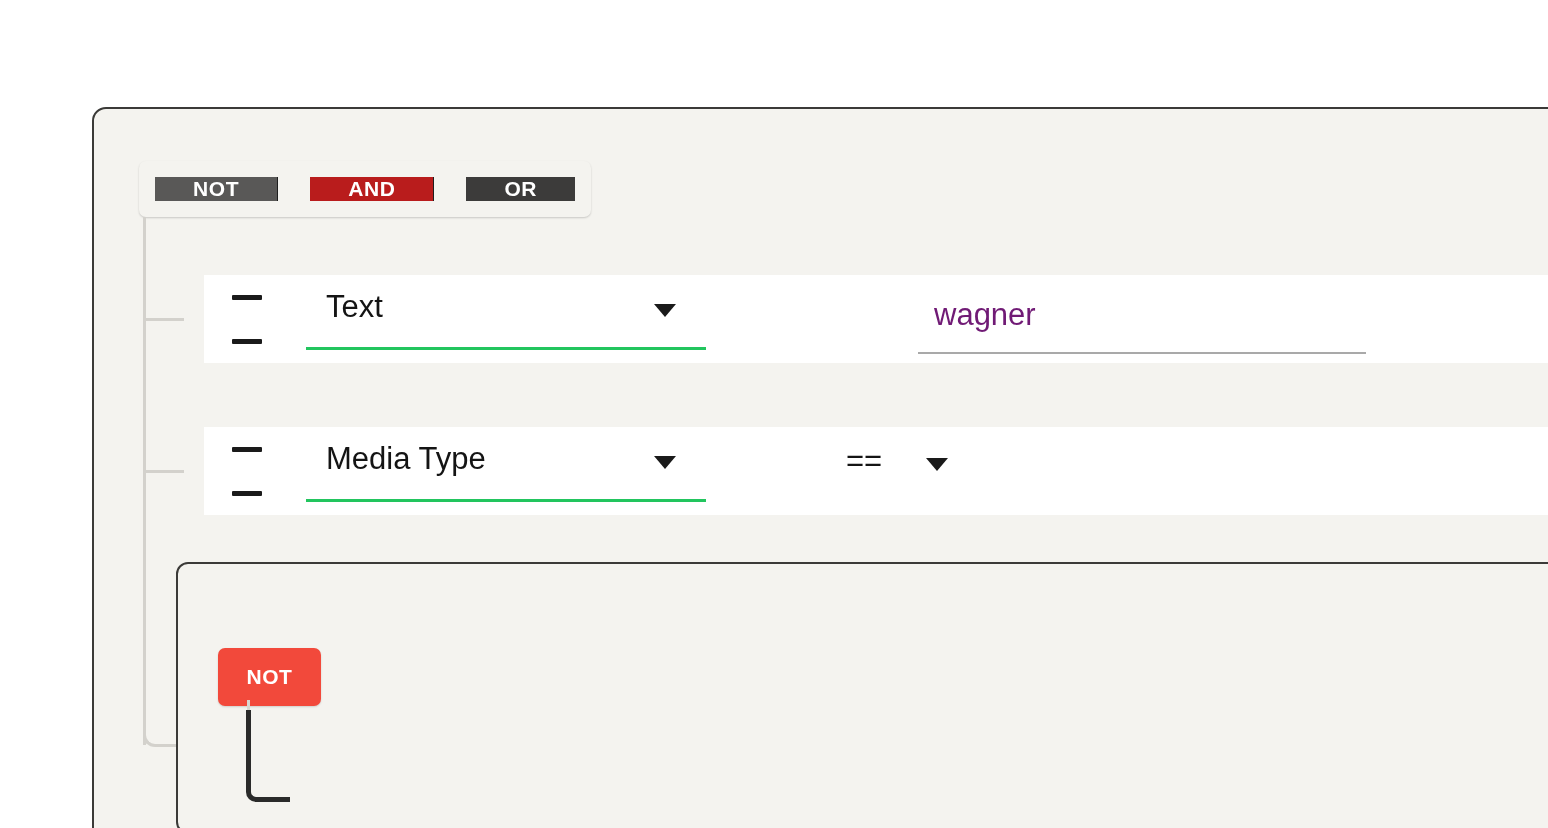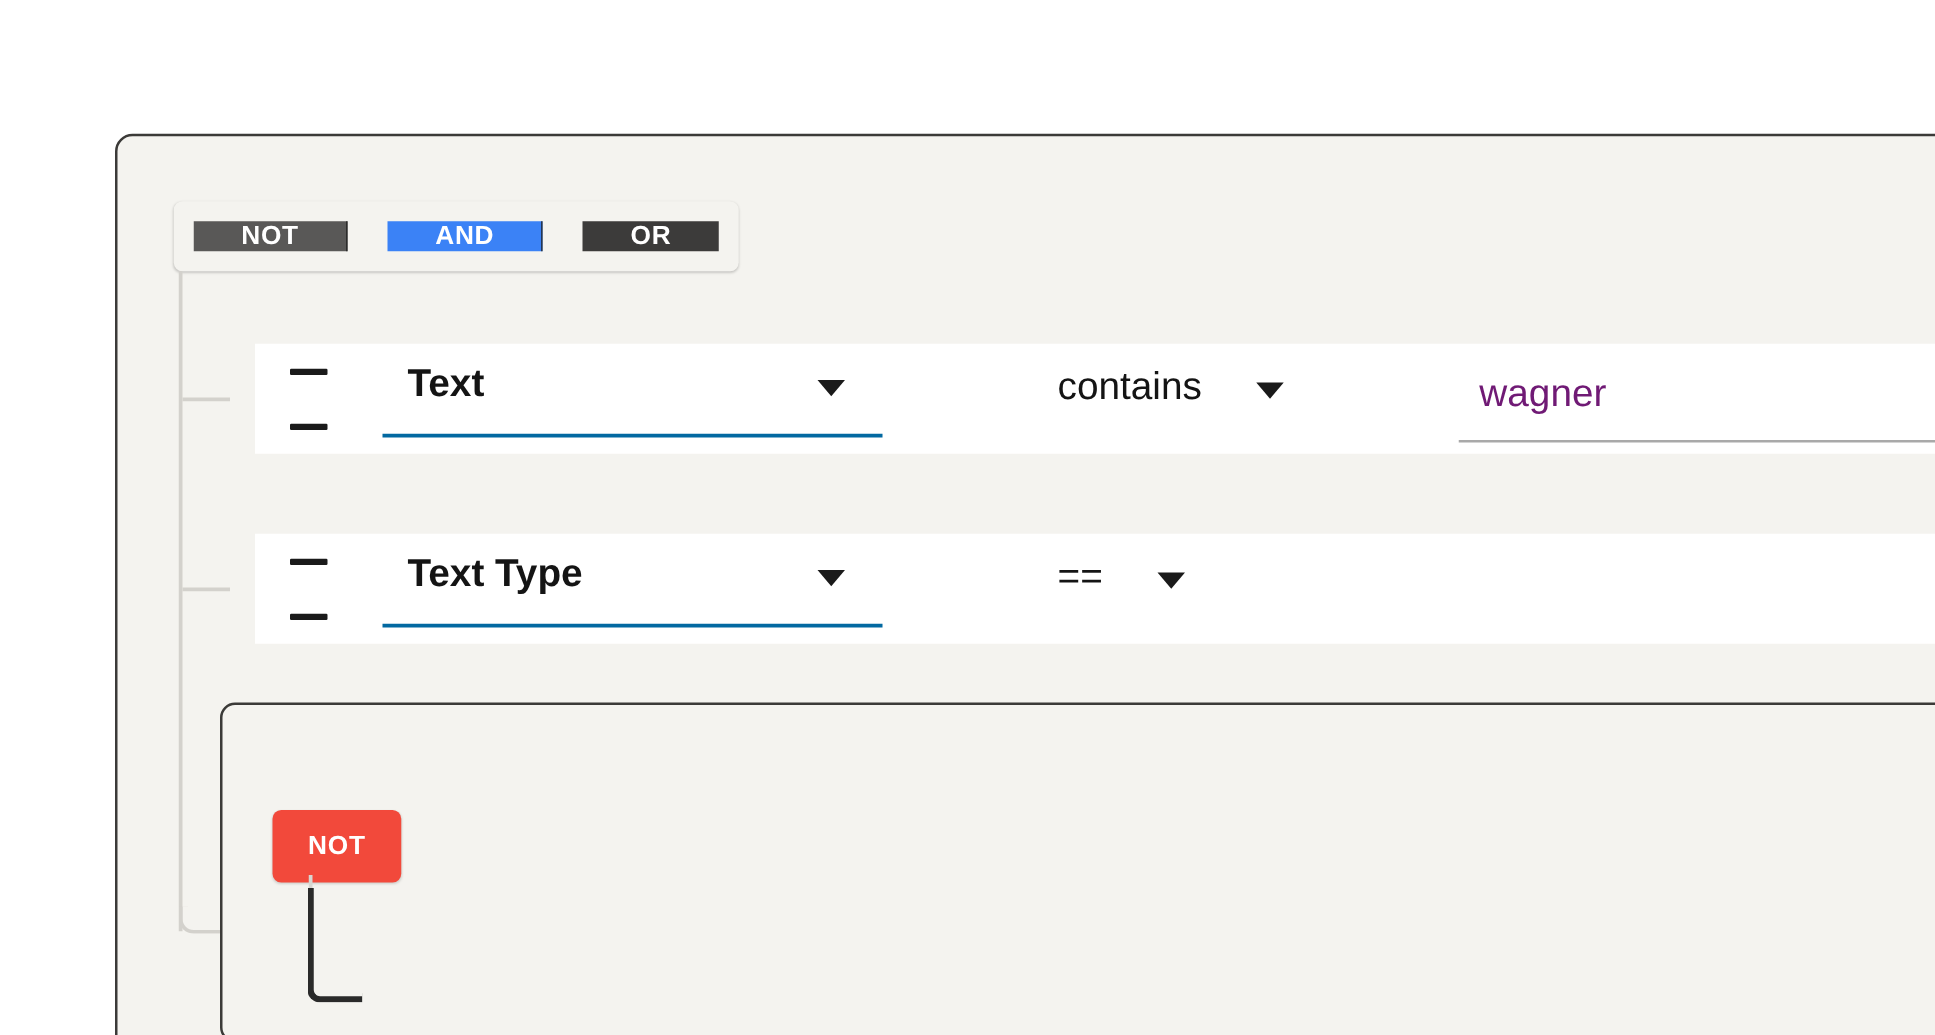--- a/index.html
+++ b/index.html
@@ -51,21 +51,21 @@
     font-size: 21px;
     font-weight: bold;
     letter-spacing: .6px;
     color: #ffffff;
     cursor: pointer;
     user-select: none;
     border-right: 1px solid #1e1e1e;
   }
   .conj-btn:last-child { border-right: none; text-align: center; }
   .conj-btn.seg-not { background: #595857; }
-  .conj-btn.seg-and { background: #3b82f6; }
+  .conj-btn.seg-and { background: #b91c1c; }
   .conj-btn.seg-or  { background: #3c3b3a; }
 
   
   .tree-trunk {
     position: absolute;
     left: 33px;
     top: 92px;
     width: 3px;
     height: 528px;
     background: #d3d1cc;
@@ -122,24 +122,23 @@
   }
 
   
   .field-select {
     position: relative;
     display: flex;
     align-items: center;
     justify-content: space-between;
     height: 62px;
     padding: 0 14px 0 4px;
-    border-bottom: 3px solid #0369a1;
+    border-bottom: 3px solid #22c55e;
     cursor: pointer;
     flex: 0 0 auto;
-    font-weight: bold;
   }
   .field-select.w-wide  { width: 400px; }
   .field-select .fs-text {
     font-size: 31px;
     color: #141414;
     white-space: nowrap;
     line-height: 1;
     margin-top: -6px;
   }
 
@@ -289,37 +288,33 @@
     <div class="rule-row r1">
       <div class="drag-handle">
         <span></span>
           <span></span>
       </div>
       <div class="field-select w-wide">
         <span class="fs-text">Text</span>
         <span class="caret"></span>
       </div>
       <div class="gap-58"></div>
-      <div class="dd">
-        <span class="dd-text">contains</span>
-        <span class="caret"></span>
-      </div>
       <div class="gap-58"></div>
       <div class="value-input w-v1">
         <span class="vi-text">wagner</span>
       </div>
     </div>
 
     <div class="rule-row r2">
       <div class="drag-handle">
         <span></span>
           <span></span>
       </div>
       <div class="field-select w-wide">
-        <span class="fs-text">Text Type</span>
+        <span class="fs-text">Media Type</span>
         <span class="caret"></span>
       </div>
       <div class="gap-58"></div>
       <div class="dd">
         <span class="dd-text">==</span>
         <span class="caret"></span>
       </div>
       <div class="gap-44"></div>
     </div>
 

